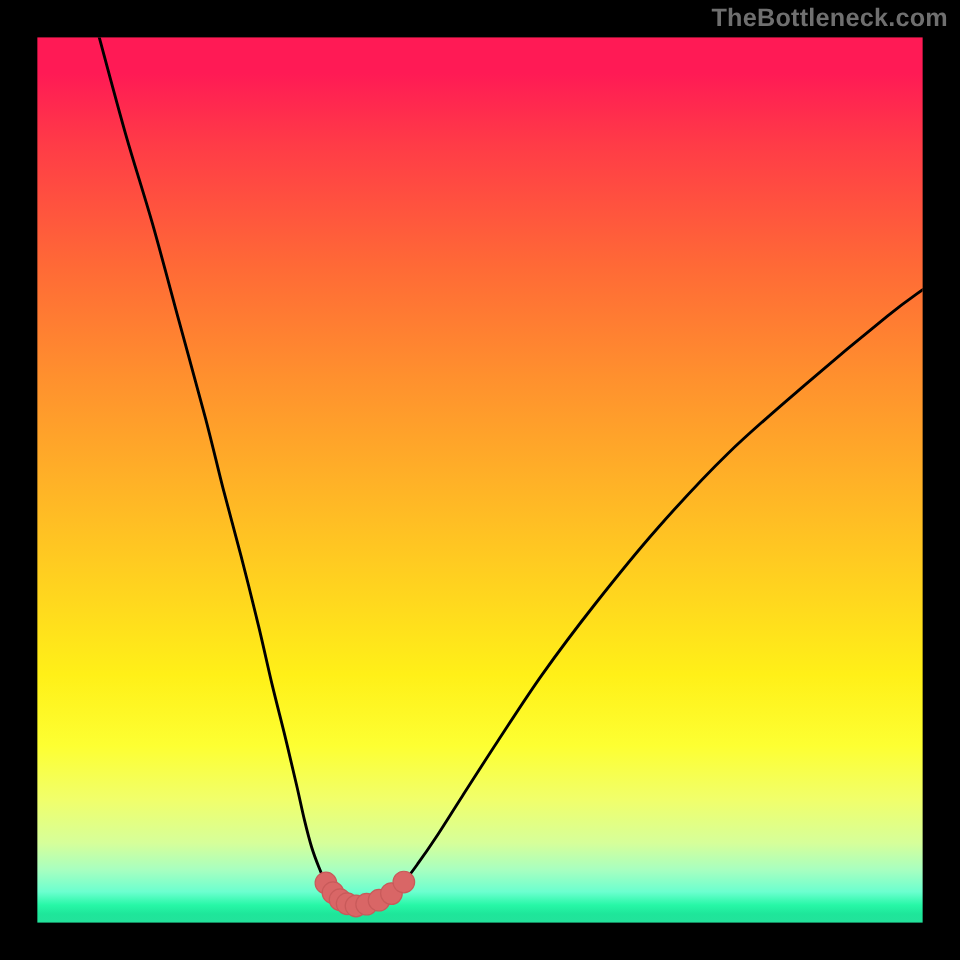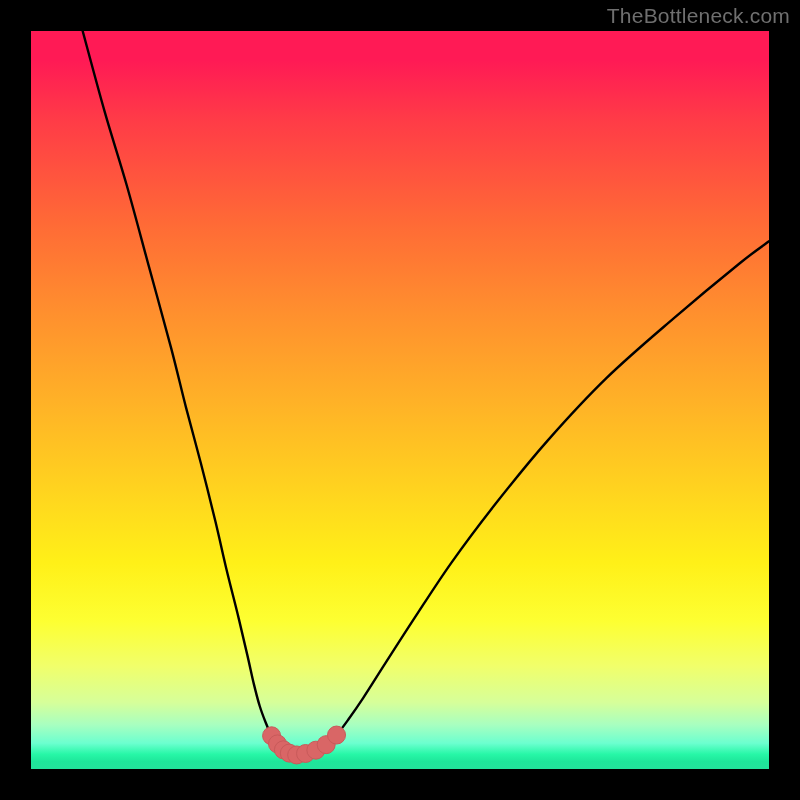--- a/index.html
+++ b/index.html
@@ -57,21 +57,21 @@
     top: 0;
     width: 738px;
     height: 738px;
   }
   .watermark {
     position: absolute;
     top: 4px;
     right: 10px;
     color: #6f6f6f;
     font-size: 21px;
-    font-weight: 400;
+    font-weight: 700;
     letter-spacing: 0.2px;
     margin-left: 39px;
   }
 </style>
 </head>
 <body>
 
 <div class="frame">
   <div class="plot-area">
     <div class="gradient"></div>

